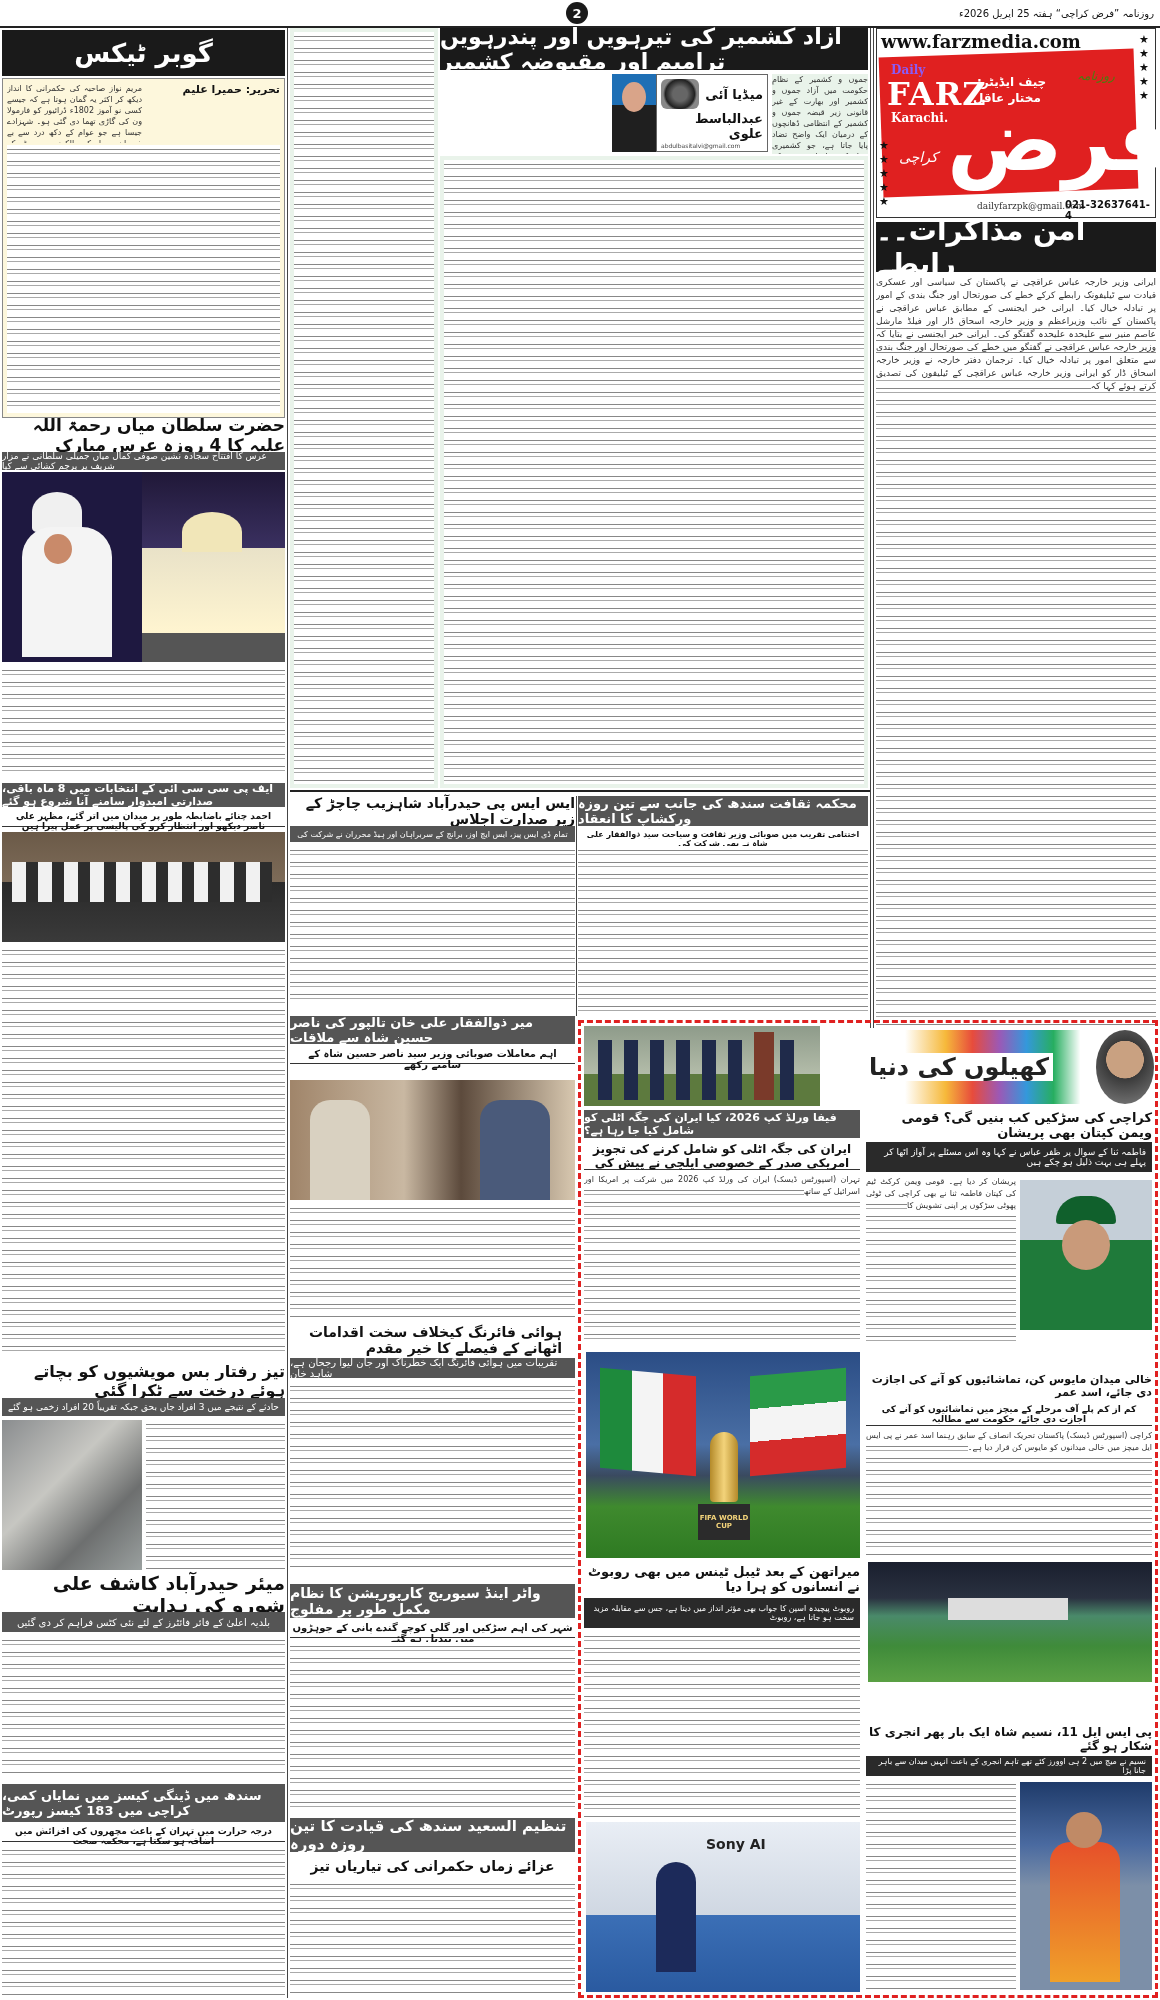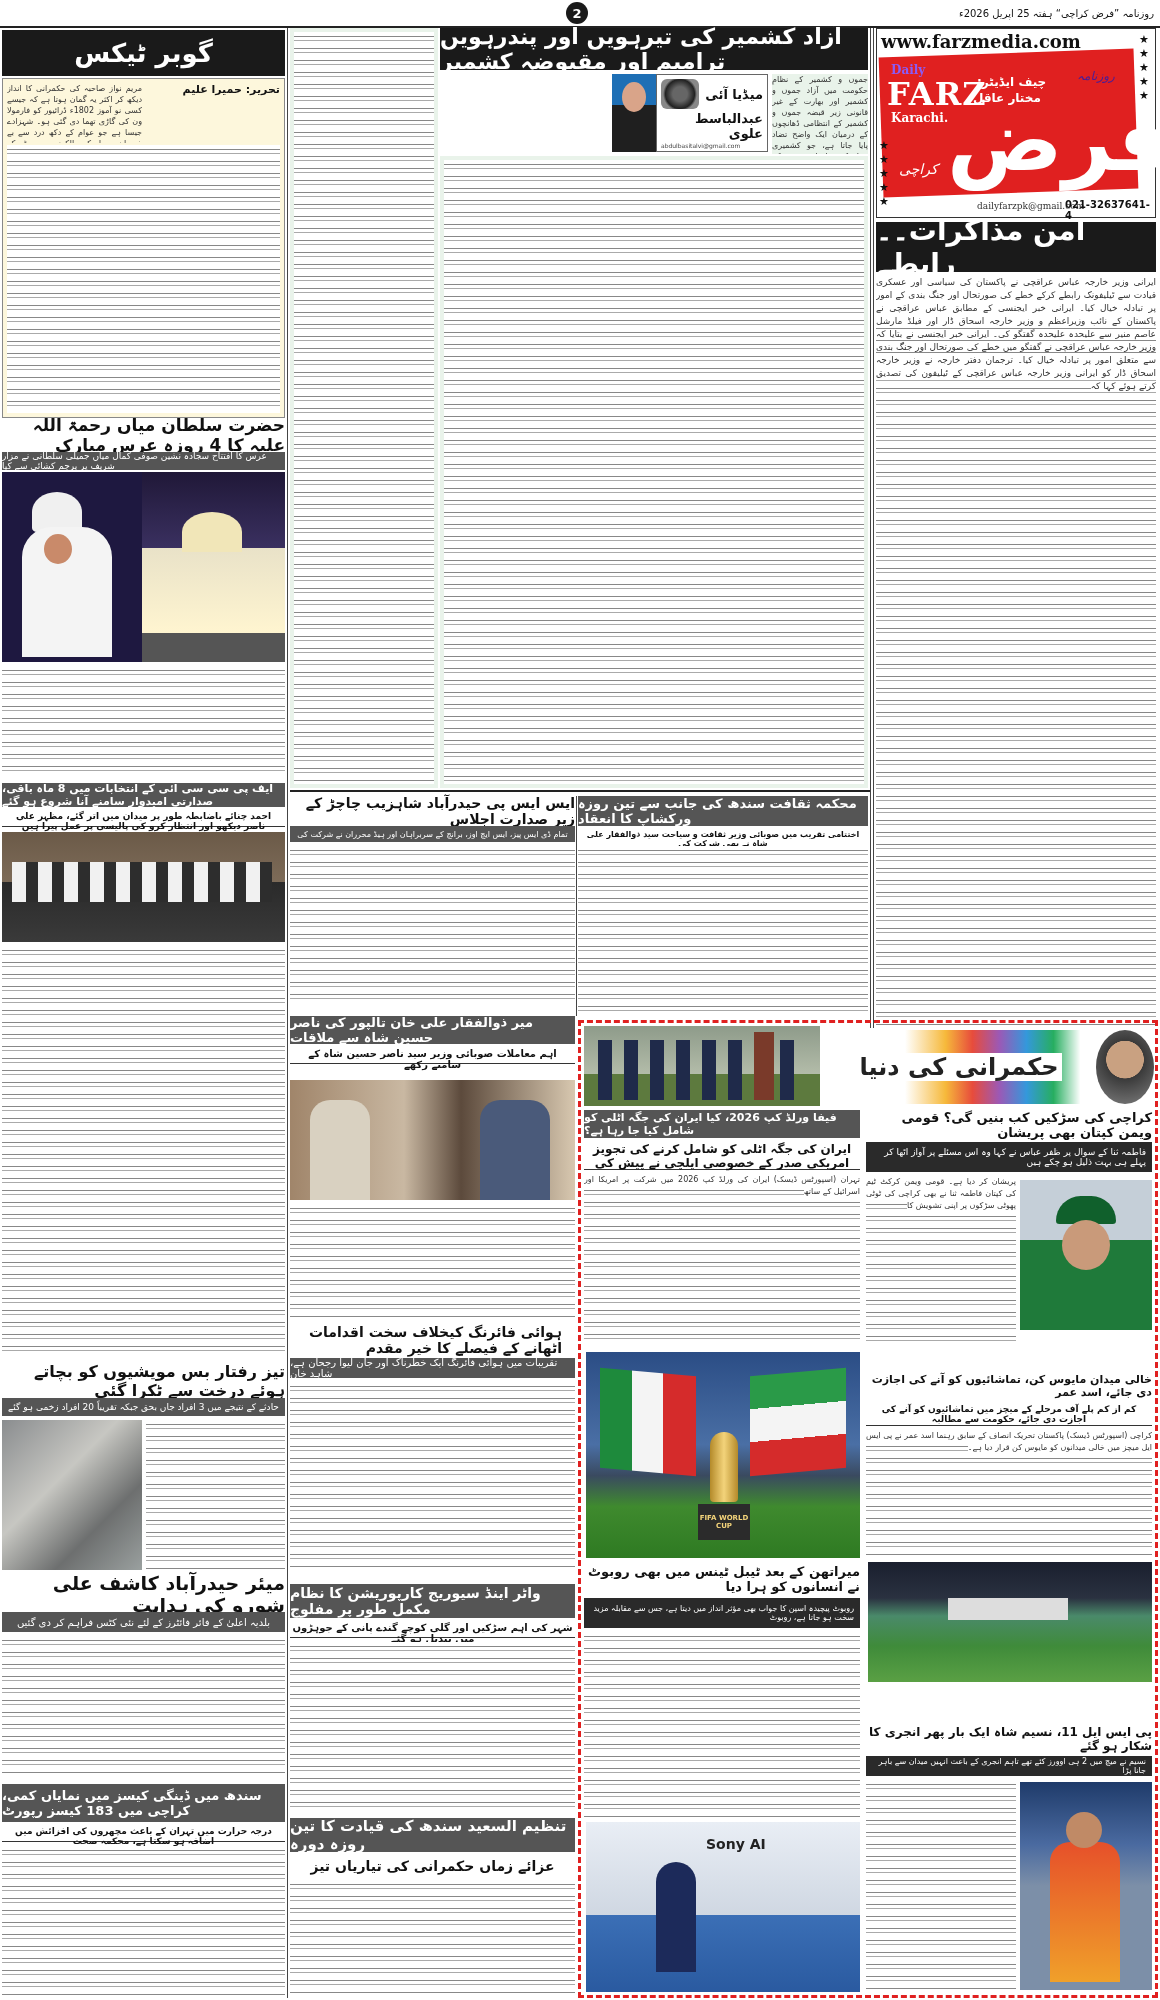--- a/index.html
+++ b/index.html
@@ -31,23 +31,23 @@
 <div class="vrule" style="left:873px;top:28px;height:1000px"></div>
 
 <div class="abs" style="left:876px;top:28px;width:280px;height:190px;border:1px solid #333;background:#fff">
   <div class="abs" style="left:4px;top:2px;font-family:'DejaVu Serif',serif;font-weight:bold;font-size:18px;color:#111">www.farzmedia.com</div>
   <div class="abs" style="left:4px;top:24px;width:255px;height:140px;background:#e02020;transform:rotate(-2deg)"></div>
   <div class="abs" style="left:14px;top:34px;color:#8b5cf6;font-family:'DejaVu Serif',serif;font-weight:bold;font-size:12px">Daily</div>
   <div class="abs" style="left:10px;top:46px;color:#fff;font-family:'DejaVu Serif',serif;font-weight:bold;font-size:32px;letter-spacing:1px">FARZ</div>
   <div class="abs" style="left:14px;top:82px;color:#fff;font-family:'DejaVu Serif',serif;font-weight:bold;font-size:12px">Karachi.</div>
   <div class="abs rtl" style="left:100px;top:46px;color:#fff;font-size:12px;font-weight:bold">چیف ایڈیٹر:</div>
   <div class="abs rtl" style="left:96px;top:62px;color:#fff;font-size:12px;font-weight:bold">مختار عاقل</div>
-  <div class="abs rtl" style="left:200px;top:40px;color:#4c1d95;font-size:12px;font-style:italic">روزنامہ</div>
+  <div class="abs rtl" style="left:200px;top:40px;color:#4d7c0f;font-size:12px;font-style:italic">روزنامہ</div>
   <div class="abs" style="left:70px;top:66px;color:#fff;font-size:86px;font-weight:bold;line-height:90px">فرض</div>
-  <div class="abs" style="left:22px;top:132px;color:#fff;font-size:14px;font-style:italic">کراچی</div>
+  <div class="abs" style="left:22px;top:120px;color:#fff;font-size:14px;font-style:italic">کراچی</div>
   <div class="abs" style="left:262px;top:4px;font-size:11px;line-height:14px;color:#111">★<br>★<br>★<br>★<br>★</div>
   <div class="abs" style="left:2px;top:110px;font-size:11px;line-height:14px;color:#111">★<br>★<br>★<br>★<br>★</div>
   <div class="abs" style="left:100px;top:172px;font-size:9px;color:#333;font-family:'DejaVu Serif',serif">dailyfarzpk@gmail.com</div>
   <div class="abs" style="left:188px;top:170px;font-size:10px;font-weight:bold;color:#111">021-32637641-4</div>
 </div>
 
 <div class="abs bar-black" style="left:876px;top:222px;width:280px;height:50px;font-size:28px">امن مذاکرات۔۔رابطے</div>
 <div class="abs textcol lines" style="left:876px;top:276px;width:280px;height:752px">
   <span style="background:#fff;font-size:9px;line-height:12px">ایرانی وزیر خارجہ عباس عراقچی نے پاکستان کی سیاسی اور عسکری قیادت سے ٹیلیفونک رابطے کرکے خطے کی صورتحال اور جنگ بندی کے امور پر تبادلہ خیال کیا۔ ایرانی خبر ایجنسی کے مطابق عباس عراقچی نے پاکستان کے نائب وزیراعظم و وزیر خارجہ اسحاق ڈار اور فیلڈ مارشل عاصم منیر سے علیحدہ علیحدہ گفتگو کی۔ ایرانی خبر ایجنسی نے بتایا کہ وزیر خارجہ عباس عراقچی نے گفتگو میں خطے کی صورتحال اور جنگ بندی سے متعلق امور پر تبادلہ خیال کیا۔ ترجمان دفتر خارجہ نے وزیر خارجہ اسحاق ڈار کو ایرانی وزیر خارجہ عباس عراقچی کے ٹیلیفون کی تصدیق کرتے ہوئے کہا کہ</span>
 </div>
@@ -140,21 +140,21 @@
 <div class="abs headline" style="left:290px;top:1854px;width:285px;height:24px;font-size:14px">عزائے زماں حکمرانی کی تیاریاں تیز</div>
 <div class="abs textcol lines" style="left:290px;top:1880px;width:285px;height:116px"></div>
 
 <div class="abs" style="left:578px;top:1020px;width:580px;height:978px;border:3px dashed #e02020"></div>
 
 <div class="photo" style="left:584px;top:1026px;width:236px;height:80px;background:linear-gradient(#8e9b8a 0,#b3bca9 60%,#5d7a3e 60%)">
   <div style="position:absolute;left:14px;top:14px;width:200px;height:60px;background:repeating-linear-gradient(90deg,#1f2a4a 0,#1f2a4a 14px,transparent 14px,transparent 26px)"></div>
   <div style="position:absolute;left:170px;top:6px;width:20px;height:68px;background:#7a3a2a"></div>
 </div>
 <div class="abs" style="left:824px;top:1030px;width:270px;height:74px;display:flex;align-items:center;justify-content:center;font-size:24px;font-weight:bold;color:#222;background:linear-gradient(90deg,#fff 0,#fff 30%,#f6b93b 45%,#e74c3c 55%,#9b59b6 65%,#3498db 75%,#27ae60 85%,#fff 95%);-webkit-background-clip:padding-box">
-  <span style="background:#fff;padding:0 4px">حکمرانی کی دنیا</span>
+  <span style="background:#fff;padding:0 4px">کھیلوں کی دنیا</span>
 </div>
 <div class="photo" style="left:1096px;top:1030px;width:58px;height:74px;border-radius:50%;background:radial-gradient(circle at 50% 40%,#c9a181 0,#c9a181 35%,#3a3a3a 36%,#6a6a6a 80%)"></div>
 
 <div class="abs bar-gray" style="left:584px;top:1110px;width:276px;height:28px;font-size:11px">فیفا ورلڈ کپ 2026، کیا ایران کی جگہ اٹلی کو شامل کیا جا رہا ہے؟</div>
 <div class="abs sub rtl" style="left:584px;top:1140px;width:276px;height:30px;font-size:12px;font-weight:bold">ایران کی جگہ اٹلی کو شامل کرنے کی تجویز امریکی صدر کے خصوصی ایلچی نے پیش کی تھی</div>
 <div class="abs textcol lines" style="left:584px;top:1174px;width:276px;height:170px">
   <span style="background:#fff;font-size:8px">تہران (اسپورٹس ڈیسک) ایران کی ورلڈ کپ 2026 میں شرکت پر امریکا اور اسرائیل کے ساتھ</span>
 </div>
 <div class="photo" style="left:586px;top:1352px;width:274px;height:206px;background:linear-gradient(#2b4d85 0,#4a6fa5 45%,#3a4a60 60%,#3f8a2e 75%,#2e7a22 100%)">
   <div style="position:absolute;left:14px;top:20px;width:96px;height:100px;background:linear-gradient(90deg,#1e8a3c 0,#1e8a3c 33%,#f4f4f4 33%,#f4f4f4 66%,#d52b2b 66%);transform:skewY(5deg)"></div>

